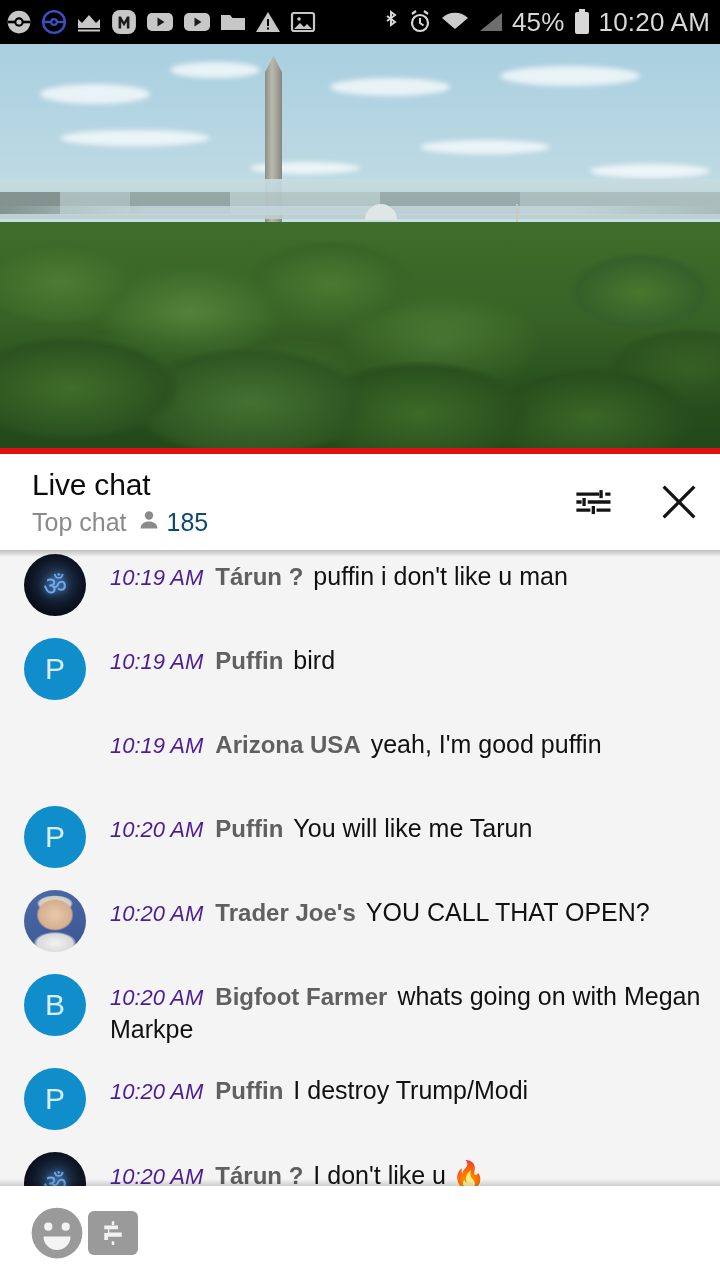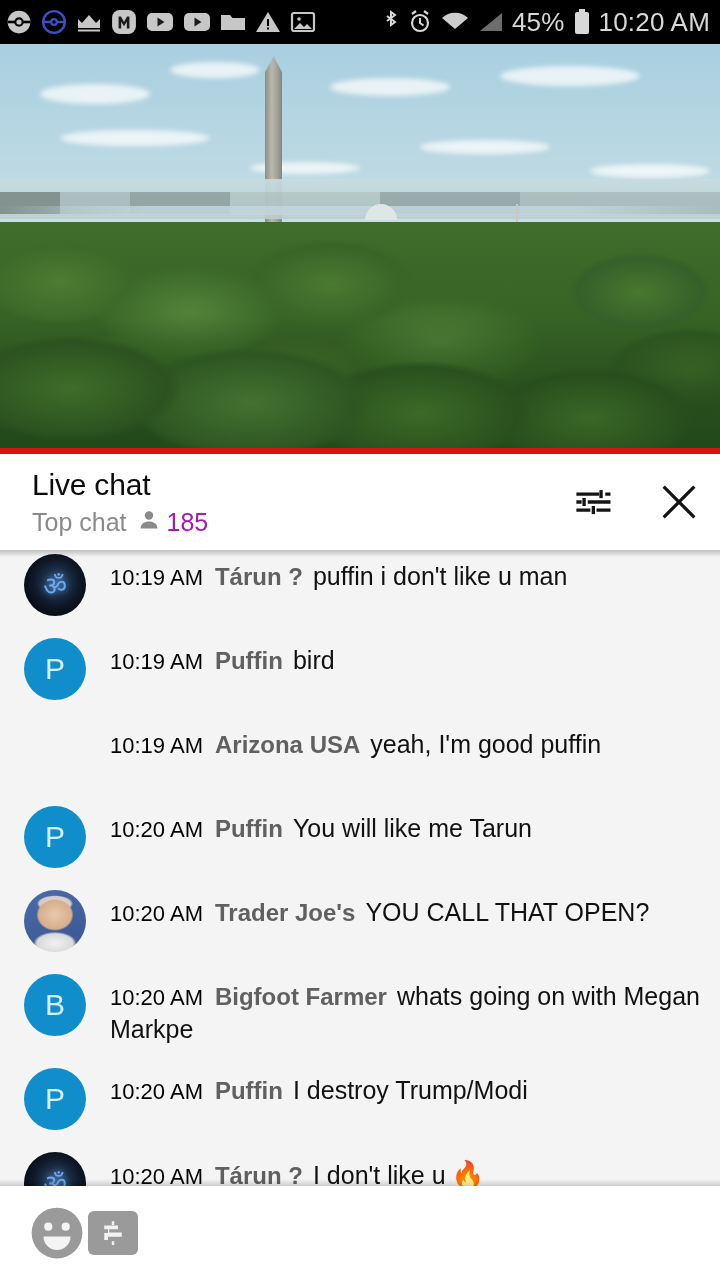--- a/index.html
+++ b/index.html
@@ -97,21 +97,21 @@
   
   .chat-header {
     flex:0 0 96px; background:#ffffff; display:flex; align-items:center;
     padding:0 12px 0 32px; justify-content:space-between;
   }
   .ch-titles { display:flex; flex-direction:column; gap:6px; }
   .ch-title { font-size:30px; color:#0b0b0b; font-weight:400; letter-spacing:-.2px; }
   .ch-sub { display:flex; align-items:flex-end; gap:10px; }
   .ch-sub-label { font-size:25px; color:#8a8a8a; }
   .ch-viewers { display:flex; align-items:center; gap:6px; }
-  .ch-count { font-size:25px; color:#a21caf; }
+  .ch-count { font-size:25px; color:#0c4a6e; }
   .ch-actions { display:flex; align-items:center; gap:42px; padding-right:6px; }
   .icon-btn { background:none; border:0; cursor:pointer; display:flex; align-items:center; justify-content:center; }
 
   
   .chat-list {
     flex:1 1 auto; background:#f4f4f4; position:relative; overflow:hidden;
     padding-top:6px;
   }
   .chat-list::before {
     content:""; position:absolute; left:0; right:0; top:0; height:7px;
@@ -135,21 +135,21 @@
       radial-gradient(ellipse at 35% 30%, #ffe9a8 0%, #f2b košul 1%, rgba(0,0,0,0) 1%),
       radial-gradient(ellipse 40px 28px at 30% 28%, #ffd977 0%, #e8a63c 45%, rgba(0,0,0,0) 70%),
       radial-gradient(ellipse 46px 30px at 70% 62%, #b5791f 0%, #7b4f15 55%, rgba(0,0,0,0) 75%),
       linear-gradient(150deg,#e7c06a,#8d5f1e 55%,#5d4e2a); }
   .av-photo { background:
       radial-gradient(ellipse 30px 26px at 50% 40%, #e7c9ae 0%, #d6ae8d 55%, rgba(0,0,0,0) 62%),
       radial-gradient(ellipse 26px 12px at 50% 22%, #e9e6e2 0%, #cfccc7 60%, rgba(0,0,0,0) 70%),
       radial-gradient(ellipse 30px 16px at 50% 86%, #f2f2f2 0%, #d9d9d9 60%, rgba(0,0,0,0) 72%),
       linear-gradient(160deg,#4b6aa8,#3a5691); }
   .msg-body { padding-left:24px; padding-top:8px; line-height:1.32; }
-  .m-time { font-size:22px; color:#000000; }
+  .m-time { font-size:22px; color:#4c1d95;font-style:italic; }
   .m-author { font-size:24px; color:#606060; font-weight:bold; padding-left:12px; }
   .m-text { font-size:25px; color:#111111; padding-left:10px; }
   .m-emoji { font-size:27px; padding-left:6px; }
 
   
   .chat-input {
     flex:0 0 94px; background:#ffffff; display:flex; align-items:center;
     padding:0 22px 0 26px; gap:0;
   }
   .emoji-btn { flex:0 0 62px; width:62px; height:62px; display:flex; align-items:center; justify-content:center; background:none; border:0; cursor:pointer; }

